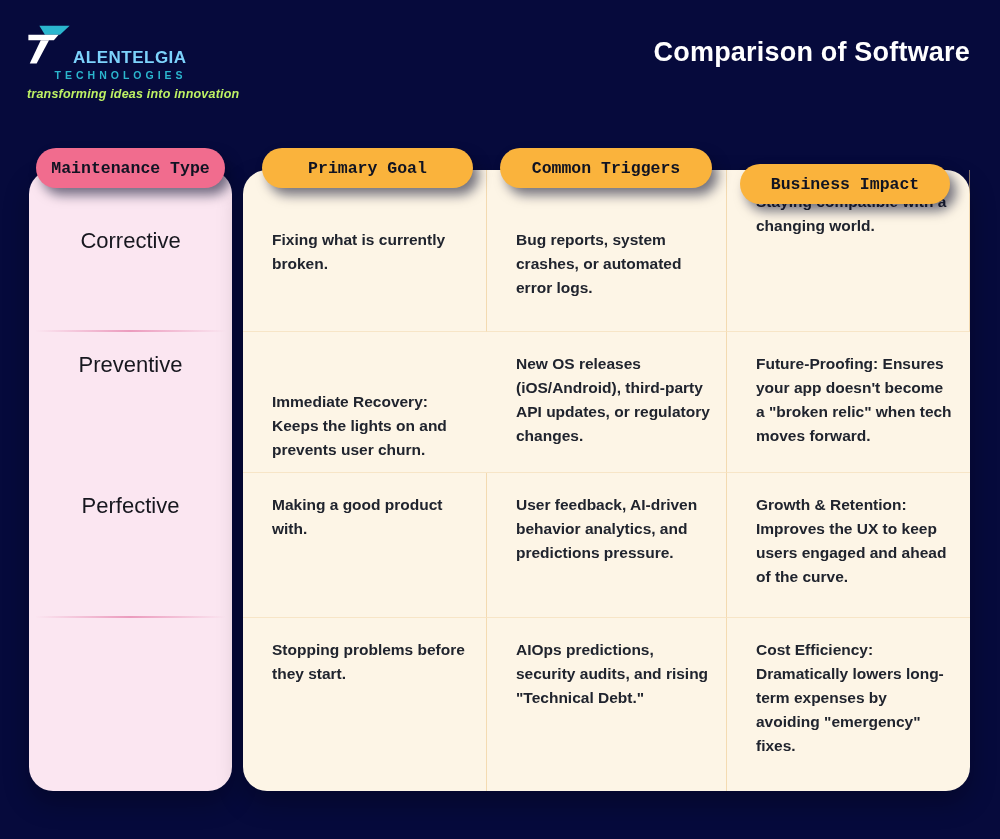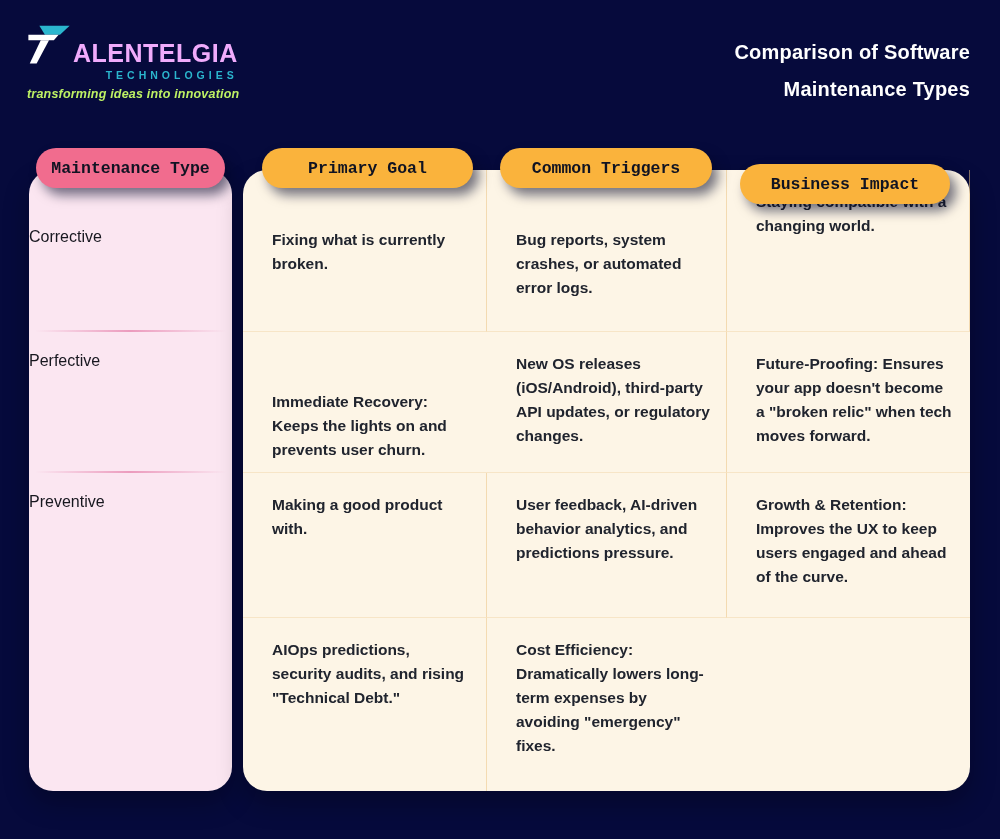--- a/index.html
+++ b/index.html
@@ -9,43 +9,43 @@
   *{margin:0;padding:0;box-sizing:border-box;}
   html,body{width:1000px;height:839px;}
   body{font-family:"Liberation Sans", sans-serif;background:var(--navy);}
   .stage{position:relative;width:1000px;height:839px;background:var(--navy);overflow:hidden;}
 
   
   .logo{position:absolute;left:27px;top:24px;color:#fff;}
   .logo-main{width:-moz-fit-content;width:fit-content;}
   .logo-row{display:flex;align-items:flex-end;gap:2px;}
   .logo-glyph{width:44px;height:42px;display:block;}
-  .brand{font-size:25px;font-weight:bold;letter-spacing:.5px;color:#f0abfc;line-height:1;}
+  .brand{font-size:17px;font-weight:bold;letter-spacing:.5px;color:#7dd3fc;line-height:1;}
   .logo-sub{text-align:right;font-size:10.5px;font-weight:bold;letter-spacing:4px;color:var(--teal);margin-top:3px;}
   .tagline{font-size:12.5px;font-style:italic;font-weight:bold;color:#bef264;margin-top:6px;letter-spacing:.2px;}
 
   .title{position:absolute;top:34px;right:30px;width:620px;text-align:right;color:#fff;
-         font-size:20px;font-weight:bold;line-height:37px;letter-spacing:.2px;}
+         font-size:27px;font-weight:bold;line-height:37px;letter-spacing:.2px;}
   .title span{display:block;}
 
   
   .pill{position:absolute;top:148px;height:40px;border-radius:20px;display:flex;align-items:center;justify-content:center;
         font-size:16.5px;font-weight:bold;color:#101322;box-shadow:6px 7px 12px rgba(4,8,38,.55);z-index:3;font-family:Liberation Mono, monospace;}
   .pill-pink{left:36px;width:189px;background:var(--pink);}
   .pill-o1{left:262px;width:211px;background:var(--orange);}
   .pill-o2{left:500px;width:212px;background:var(--orange);}
   .pill-o3{left:740px;width:210px;background:var(--orange);margin-top:16px;}
 
   
   .panel{position:absolute;top:170px;height:621px;border-radius:24px;z-index:1;box-shadow:0 12px 26px rgba(0,0,0,.28);}
   .panel-pink{left:29px;width:203px;background:var(--pinkLight);display:grid;grid-template-rows:162px 141px 145px 173px;}
   .panel-cream{left:243px;width:727px;background:var(--cream);display:grid;
                grid-template-columns:244px 240px 243px;grid-template-rows:162px 141px 145px 173px;}
 
-  .type-cell{position:relative;text-align:left;font-size:16px;font-weight:500;color:#17171f;padding-top:20px;}
+  .type-cell{position:relative;text-align:center;font-size:22px;font-weight:500;color:#17171f;padding-top:20px;}
   .type-cell.first{padding-top:58px;}
   .type-cell.sep::after{content:"";position:absolute;left:6px;right:6px;bottom:0;height:2px;
       background:linear-gradient(90deg,rgba(237,157,192,0) 0%,rgba(230,130,172,.75) 50%,rgba(237,157,192,0) 100%);}
 
   .cell{position:relative;padding:20px 16px 0 29px;font-size:15.5px;line-height:24px;color:var(--textDark);font-weight:bold;}
   .cell.first{padding-top:58px;}
   .cell.vline{border-right:1px solid rgba(236,197,134,.55);}
   .cell.hline{border-bottom:1px solid rgba(236,197,134,.32);}
 </style>
 </head>
@@ -63,45 +63,45 @@
         </svg>
         <span class="brand">ALENTELGIA</span>
       </div>
       <div class="logo-sub">TECHNOLOGIES</div>
     </div>
     <div class="tagline">transforming ideas into innovation</div>
   </div>
 
   <h1 class="title">
     <span>Comparison of Software</span>
-    <span>Maintenance Types</span>
   </h1>
 
   <div class="pill pill-pink">Maintenance Type</div>
   <div class="pill pill-o1">Primary Goal</div>
   <div class="pill pill-o2">Common Triggers</div>
   <div class="pill pill-o3">Business Impact</div>
 
   <div class="panel panel-pink">
     <div class="type-cell first sep">Corrective</div>
+    <div class="type-cell">Preventive</div>
     <div class="type-cell sep">Perfective</div>
-    <div class="type-cell">Preventive</div>
   </div>
 
   <div class="panel panel-cream">
 
     <div class="cell first vline hline">Fixing what is currently broken.</div>
     <div class="cell first vline hline">Bug reports, system crashes, or automated error logs.</div>
     <div class="cell vline hline">Staying compatible with a changing world.</div>
 
     <div class="cell first hline">Immediate Recovery: Keeps the lights on and prevents user churn.</div>
     <div class="cell vline hline">New OS releases (iOS/Android), third-party API updates, or regulatory changes.</div>
     <div class="cell hline">Future-Proofing: Ensures your app doesn't become a "broken relic" when tech moves forward.</div>
 
     <div class="cell vline hline">Making a good product with.</div>
     <div class="cell vline hline">User feedback, AI-driven behavior analytics, and predictions pressure.</div>
     <div class="cell hline">Growth &amp; Retention: Improves the UX to keep users engaged and ahead of the curve.</div>
 
+    <div class="cell vline">Stopping problems before they start.</div>
     <div class="cell vline">AIOps predictions, security audits, and rising "Technical Debt."</div>
     <div class="cell">Cost Efficiency: Dramatically lowers long-term expenses by avoiding "emergency" fixes.</div>
   </div>
 
 </div>
 
 </body></html>

